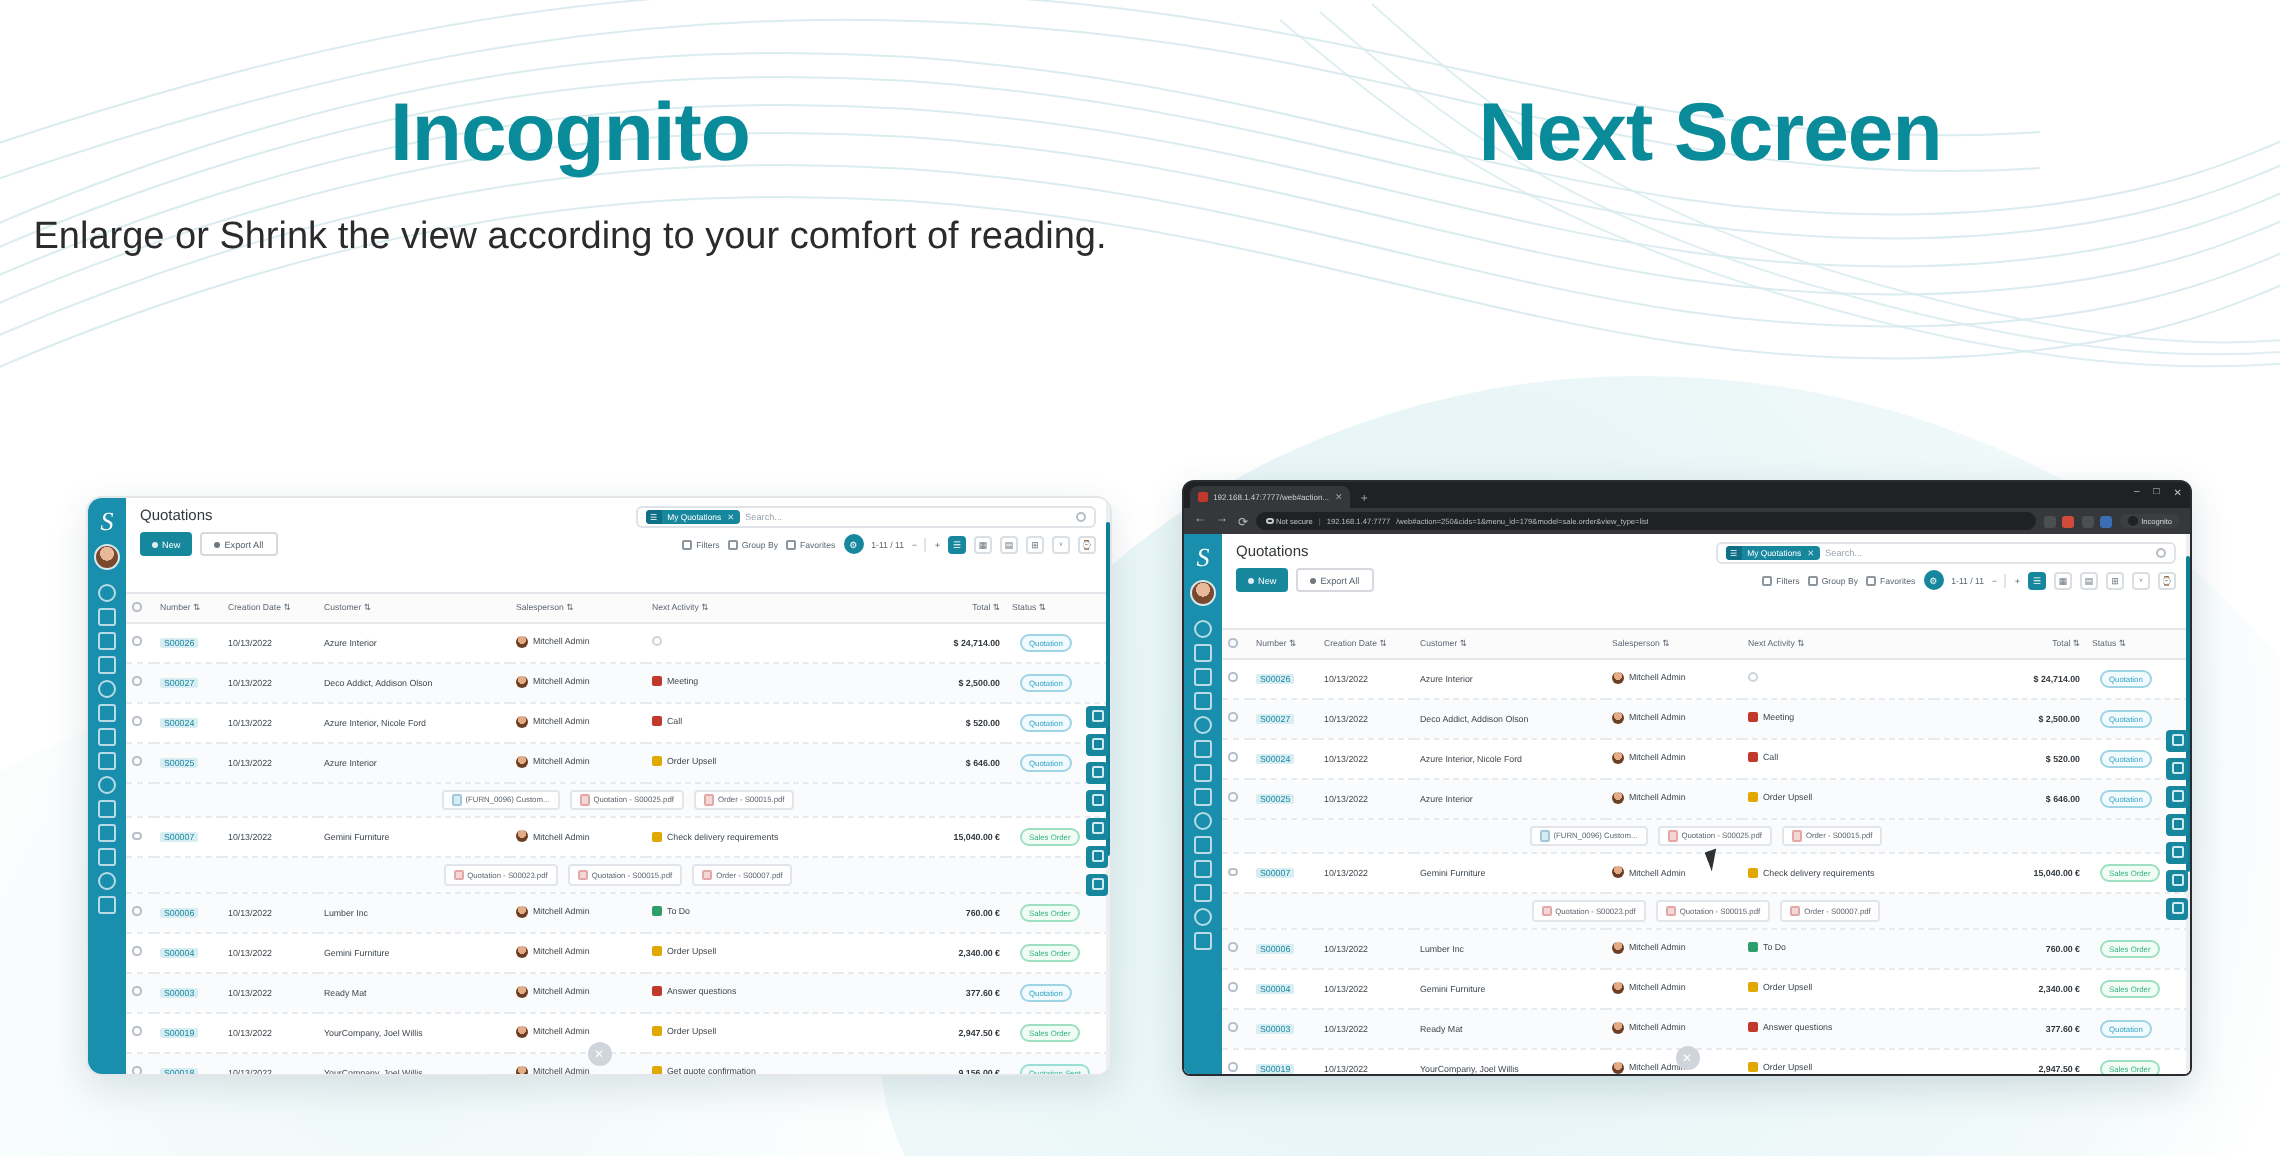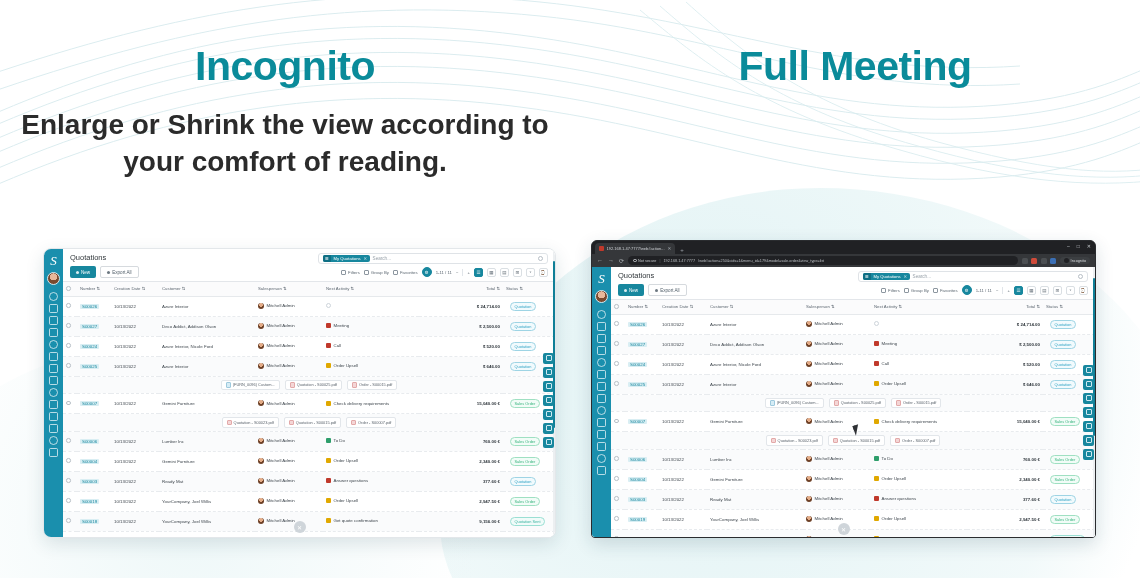--- a/index.html
+++ b/index.html
@@ -25,22 +25,22 @@
   }
 
   
   .cols { position: absolute; top: 0; left: 0; width: 1140px; display: flex; }
   .col { width: 570px; text-align: center; padding-top: 44px; }
   .feat-title {
     font-size: 41px; font-weight: bold; color: #0a8b9a;
     letter-spacing: -0.5px; line-height: 1.1;
   }
   .feat-desc {
-    margin-top: 17px; font-size: 28px; color: #2b2b2b;
-    line-height: 1.33; font-weight: 700;
+    margin-top: 17px; font-size: 19px; color: #2b2b2b;
+    line-height: 1.33; font-weight: 400;
   }
 
   
   .app { display: flex; width: 100%; height: 100%; background: #f4f6f8; }
   .app-sidebar {
     width: 19px; background: #1a8fad; flex: 0 0 19px;
     display: flex; flex-direction: column; align-items: center;
     padding-top: 3px; gap: 3px;
   }
   .sb-logo {
@@ -54,21 +54,21 @@
   }
   .sb-icon {
     width: 9px; height: 9px; flex: 0 0 auto;
     border: 1px solid rgba(255,255,255,.75); border-radius: 1.5px;
     opacity: .92;
   }
   .sb-icon.round { border-radius: 50%; }
 
   .app-main { flex: 1 1 auto; display: flex; flex-direction: column; min-width: 0; background: #f4f6f8; }
 
-  .ctrl-panel { background: #fff; border-bottom: 1px solid #e3e6ea; padding: 4px 7px 3px 7px; }
+  .ctrl-panel { background: #fff; border-bottom: 1px solid #e3e6ea; padding: 4px 7px 18px 7px; }
   .cp-row1 { display: flex; align-items: flex-start; justify-content: space-between; }
   .bc-title { font-size: 7.5px; color: #31373b; font-weight: 500; }
   .cp-actions { display: flex; gap: 4px; margin-top: 4px; }
   .btn-primary {
     background: #17879e; color: #fff; font-size: 4.6px; border-radius: 2px;
     padding: 2.5px 6px; display: inline-flex; align-items: center; gap: 2px;
     white-space: nowrap;
   }
   .btn-ghost {
     background: #fff; color: #53606b; font-size: 4.6px; border: 1px solid #d6dade;
@@ -244,21 +244,21 @@
     <div class="bg-blob"></div>
     <div class="bg-blob2"></div>
   </div>
 
   <div class="cols">
     <div class="col">
       <div class="feat-title">Incognito</div>
       <div class="feat-desc">Enlarge or Shrink the view according to your comfort of reading.</div>
     </div>
     <div class="col">
-      <div class="feat-title">Full Meeting</div>
+      <div class="feat-title">Next Screen</div>
     </div>
   </div>
 
   <div class="device-tablet">
     <div class="app-inner">
       <div class="app app-tpl">
           <div class="app-sidebar">
             <div class="sb-logo">S</div>
             <div class="sb-avatar" title="Mitchell Admin"></div>
             <div class="sb-icon round"></div>

